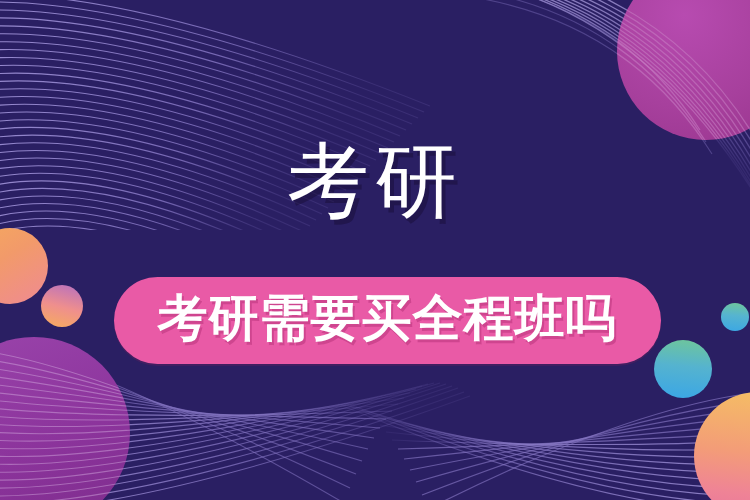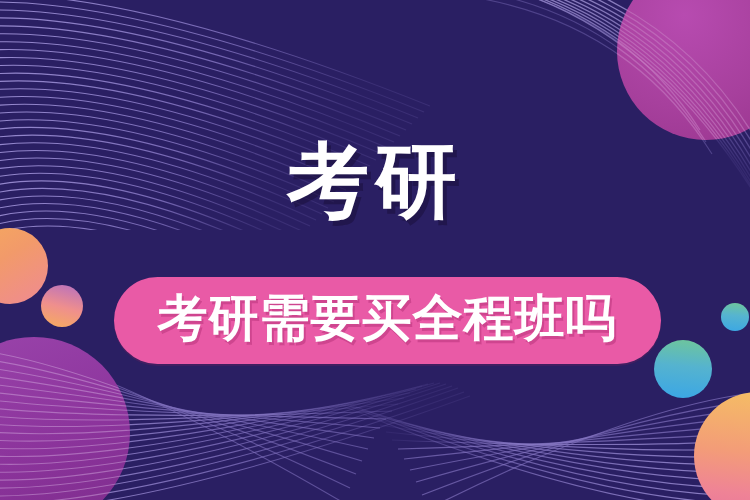--- a/index.html
+++ b/index.html
@@ -69,21 +69,21 @@
   }
 
   
   .headline {
     position: absolute;
     left: 0; right: 0;
     top: 140px;
     text-align: center;
     color: #ffffff;
     font-size: 82px;
-    font-weight: 700;
+    font-weight: 400;
     letter-spacing: 6px;
     line-height: 1;
     text-shadow: 4px 5px 0 rgba(22, 12, 52, 0.45);
     white-space: nowrap;
   }
 
   
   .pill-wrap {
     position: absolute;
     left: 0; right: 0;

